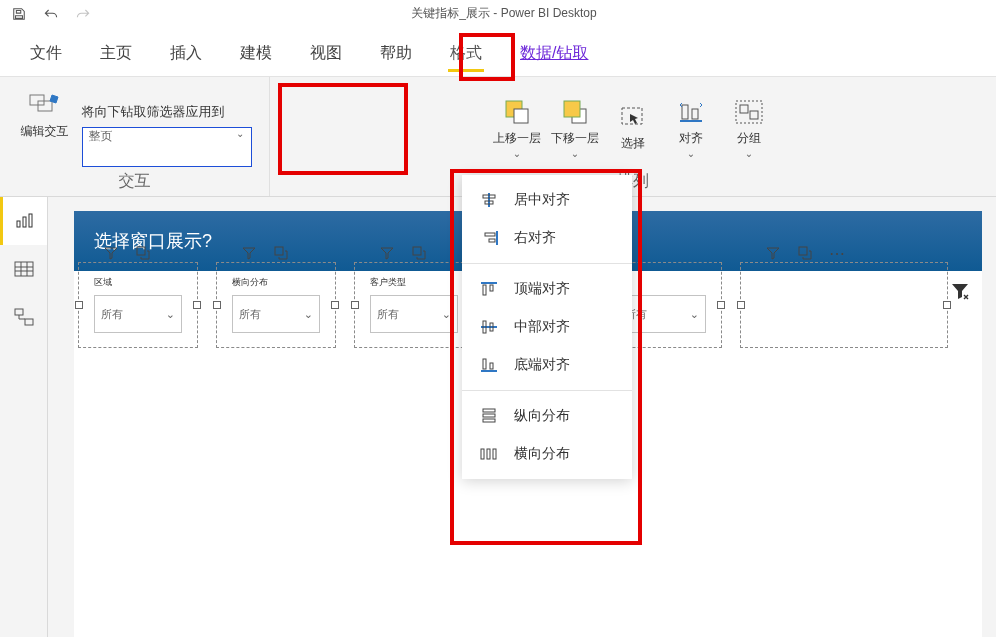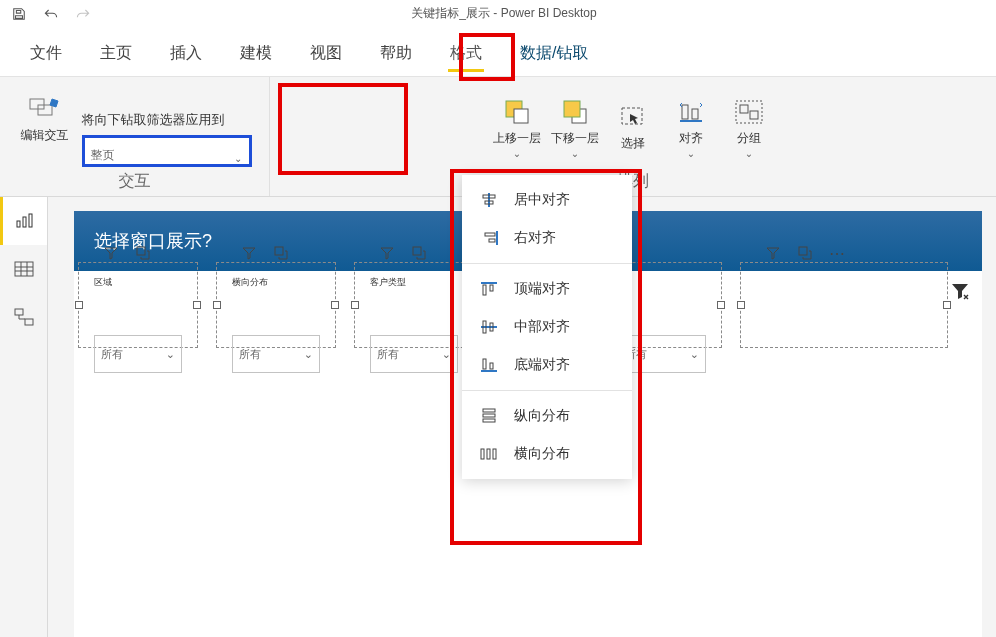--- a/index.html
+++ b/index.html
@@ -10,32 +10,32 @@
   .titlebar .tb-icons { display: flex; gap: 14px; padding-left: 10px; color: #444; }
   .titlebar .tb-icon { width: 18px; height: 18px; display: flex; align-items: center; justify-content: center; cursor: pointer; }
   .titlebar .tb-icon.disabled { opacity: .35; cursor: default; }
   .titlebar .title { flex: 1; text-align: center; color: #555; font-size: 12px; }
 
   
   .tabs { height: 50px; display: flex; align-items: flex-end; background: #fff; border-bottom: 1px solid #e3e3e3; padding-left: 24px; gap: 26px; font-size: 16px; color: #444; }
   .tabs .tab { padding: 10px 6px 12px 6px; cursor: pointer; position: relative; }
   .tabs .tab.active { color: #555; }
   .tabs .tab.active::after { content: ""; position: absolute; left: 10%; right: 10%; bottom: 4px; height: 3px; background: #F2C811; }
-  .tabs .tab.data { color: #0c4a6e; }
+  .tabs .tab.data { color: #6d28d9; text-decoration: underline; }
 
   
   .ribbon { height: 120px; background: #f4f4f4; border-bottom: 1px solid #d9d9d9; display: flex; }
   .rgroup { display: flex; flex-direction: column; align-items: center; justify-content: flex-end; padding: 6px 10px 0 10px; border-right: 1px solid #e0e0e0; }
   .rgroup .controls { display: flex; align-items: center; gap: 10px; flex: 1; padding-top:4px; }
   .rgroup .label { font-size: 16px; color: #666; padding: 4px 0 4px 0; }
   .bigbtn { display: flex; flex-direction: column; align-items: center; width: 54px; cursor: pointer; gap: 4px; font-size: 12px; color: #333; position: relative; }
   .bigbtn .ico { width: 34px; height: 28px; display:flex; align-items:center; justify-content:center; }
   .bigbtn .chev { font-size: 10px; color: #666; line-height: 6px; }
   .inlinectl { display: flex; flex-direction: column; gap: 6px; font-size: 12px; color: #333; margin-top: 40px; }
-  .combo { width: 170px; height: 32px; border: 3px solid #1d4ed8; background: #fff; display: flex; align-items: flex-end; justify-content: space-between; padding: 0 6px; color: #666; cursor: pointer; }
+  .combo { width: 170px; height: 40px; border: 1px solid #1d4ed8; background: #fff; display: flex; align-items: flex-start; justify-content: space-between; padding: 0 6px; color: #666; cursor: pointer; }
   .combo .arrow { font-size: 10px; color: #666; }
   .red-box { position: absolute; border: 4px solid #e40000; }
 
   
   .viewrail { position:absolute; left:0; top:197px; bottom:0; width:48px; display:flex; flex-direction:column; background:#f4f4f4; border-right:1px solid #d9d9d9; }
   .viewrail .vbtn { height:48px; display:flex; align-items:center; justify-content:center; cursor:pointer; color:#444; font-size:18px; }
   .viewrail .vbtn.active { background:#fff; border-left:3px solid #F2C811; }
 
   
   .canvas { position:absolute; left:48px; right:0; top:197px; bottom:0; background:#f4f4f4; padding:14px 14px 0 26px; }
@@ -44,21 +44,21 @@
 
   .slicers { position:absolute; top:55px; left:8px; right:8px; height:78px; display:flex; gap:26px; }
   .slicer { position:relative; flex:0 0 112px; }
   .slicer.wide { flex:0 0 200px; }
   .slicer .sel-handles { position:absolute; inset:-4px; border:1px dashed #8a8a8a; }
   .slicer .sel-handles::before, .slicer .sel-handles::after { content:""; position:absolute; width:6px; height:6px; border:1px solid #666; background:#fff; }
   .slicer .sel-handles::before { left:-4px; top:50%; transform:translateY(-50%);} 
   .slicer .sel-handles::after { right:-4px; top:50%; transform:translateY(-50%);} 
   .slicer .head { position:absolute; top:-22px; left:20px; display:flex; gap:14px; color:#444; }
   .slicer .head span { width:18px; height:18px; display:flex; align-items:center; justify-content:center; cursor:pointer; }
-  .slicer .card { position:absolute; inset:6px; background:#fff; display:flex; flex-direction:column; padding:4px 6px 0 6px;gap:40px; }
+  .slicer .card { position:absolute; inset:6px; background:#fff; display:flex; flex-direction:column; padding:4px 6px 0 6px; }
   .slicer .card .t { font-size:9px; color:#333; }
   .slicer .card .dd { margin-top:6px; height:38px; border:1px solid #c3c3c3; display:flex; align-items:center; justify-content:space-between; padding:16px 6px; font-size:11px; color:#666; cursor:pointer;text-align:center; }
   .date .vals { display:flex; gap:8px; margin-top:6px; }
   .date .vals input { width:72px; height:20px; border:1px solid #c3c3c3; font-size:10px; padding:0 4px; color:#333; }
   .date .slider { position:relative; margin-top:10px; height:10px; }
   .date .slider .track { position:absolute; left:0; right:0; top:4px; height:3px; background:#1f77b4; }
   .date .slider .thumb { position:absolute; top:0; width:10px; height:10px; border-radius:50%; border:1px solid #1f77b4; background:#fff; }
   .filter-toggle { position:absolute; right:12px; top:70px; font-size:18px; color:#333; cursor:pointer; }
 
   

